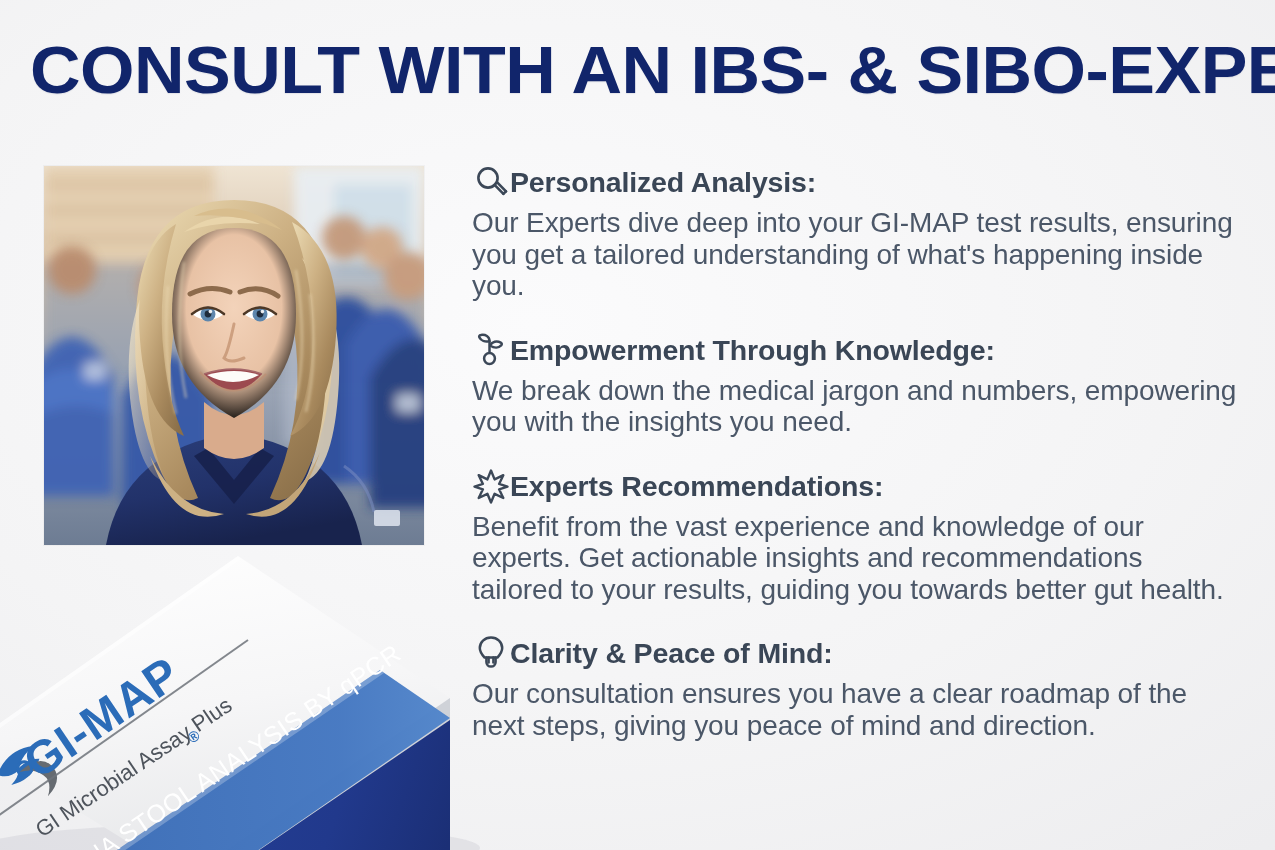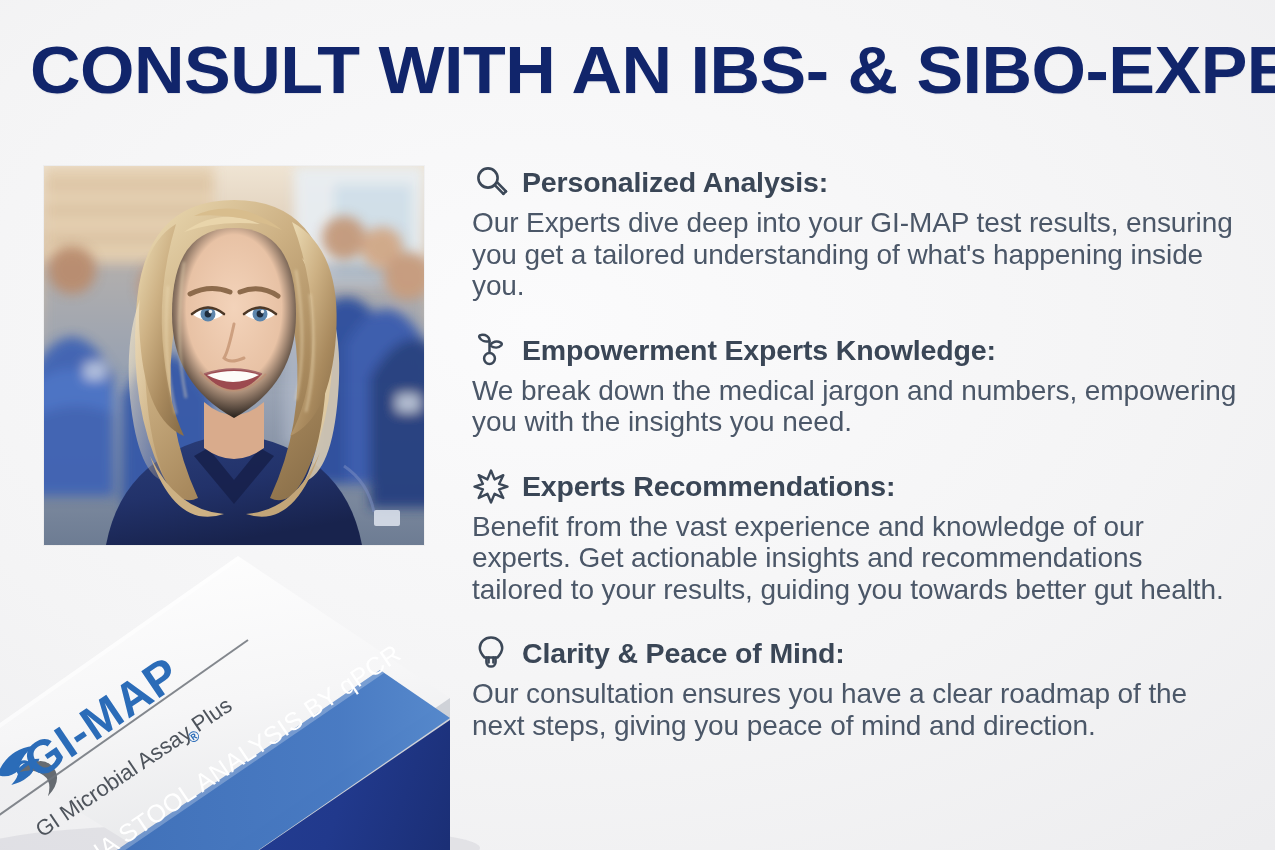--- a/index.html
+++ b/index.html
@@ -71,21 +71,20 @@
     left: 472px;
     top: 162px;
     width: 770px;
   }
   .feature-block { position: relative; margin-bottom: 28px; }
   .feature-block:last-child { margin-bottom: 8px; }
 
   .feature-head {
     display: flex;
     align-items: center;
-    gap: 12px;
     margin-bottom: 5px;
   }
   .feature-icon {
     flex: 0 0 auto;
     width: 38px;
     height: 40px;
     display: flex;
     align-items: center;
     justify-content: center;
     color: #3c4858;
@@ -312,21 +311,21 @@
     <div class="feature-block">
       <div class="feature-head">
         <span class="feature-icon">
           <svg width="34" height="36" viewBox="0 0 34 36" fill="none" stroke="currentColor" stroke-width="2.5" stroke-linejoin="round">
             <path d="M15.5 20.5 V8.5"></path>
             <path d="M15.5 9 C15.5 4.5 11.5 2.2 6.8 3 C5.4 3.2 4.8 4.2 5.4 5.4 C7 8.6 11 10.4 15.5 9 Z"></path>
             <path d="M16.2 13.4 C18.2 9.6 22.6 8.4 26.8 10.6 C28 11.2 28.1 12.4 27.2 13.3 C24.8 15.8 20.4 16.4 16.2 13.4 Z"></path>
             <circle cx="15.5" cy="26.5" r="5.4"></circle>
           </svg>
         </span>
-        <span class="feature-title">Empowerment Experts Knowledge:</span>
+        <span class="feature-title">Empowerment Through Knowledge:</span>
       </div>
       <div class="feature-body">We break down the medical jargon and numbers, empowering you with the insights you need.</div>
     </div>
 
     <div class="feature-block">
       <div class="feature-head">
         <span class="feature-icon">
           <svg width="36" height="36" viewBox="0 0 36 36" fill="none" stroke="currentColor" stroke-width="2.4" stroke-linejoin="round">
             <path d="M18 2.5 L21.6 11.4 L30.3 7.2 L26.1 15.9 L34.5 18.6 L26.1 21.3 L30.3 30 L21.6 25.8 L18 34.5 L14.4 25.8 L5.7 30 L9.9 21.3 L1.5 18.6 L9.9 15.9 L5.7 7.2 L14.4 11.4 Z"></path>
           </svg>

